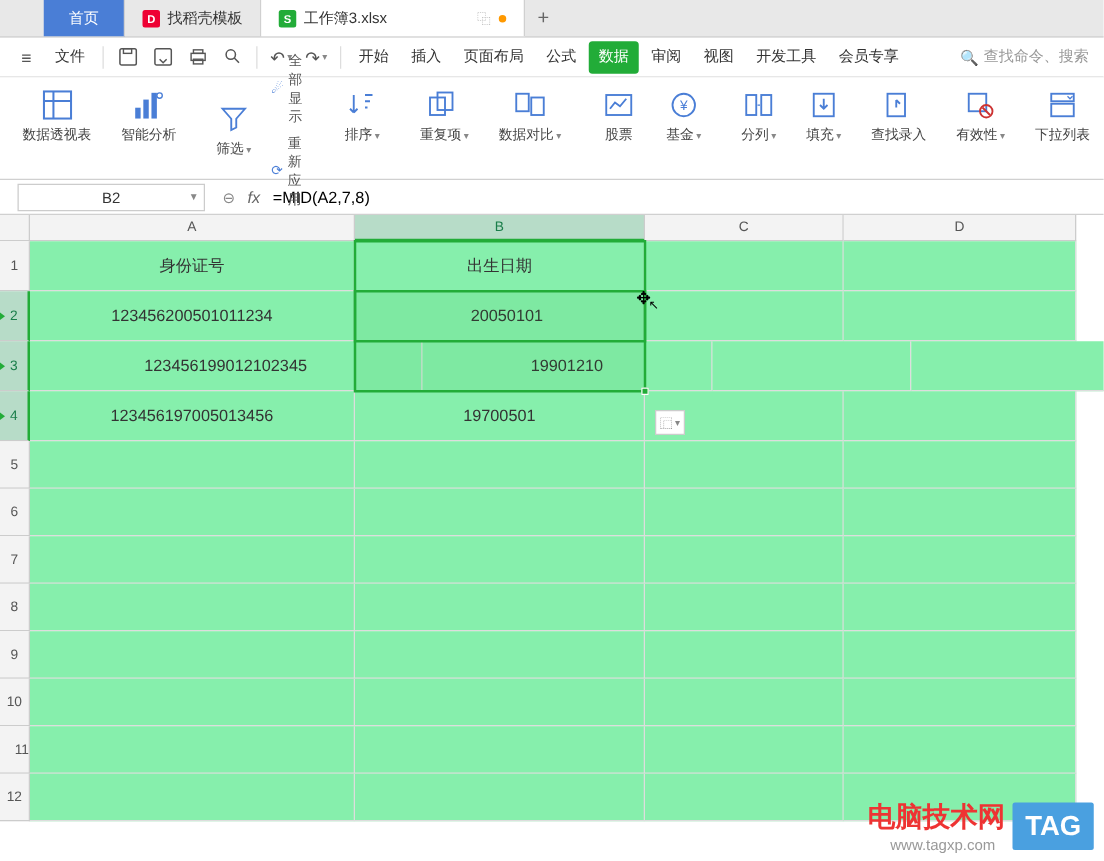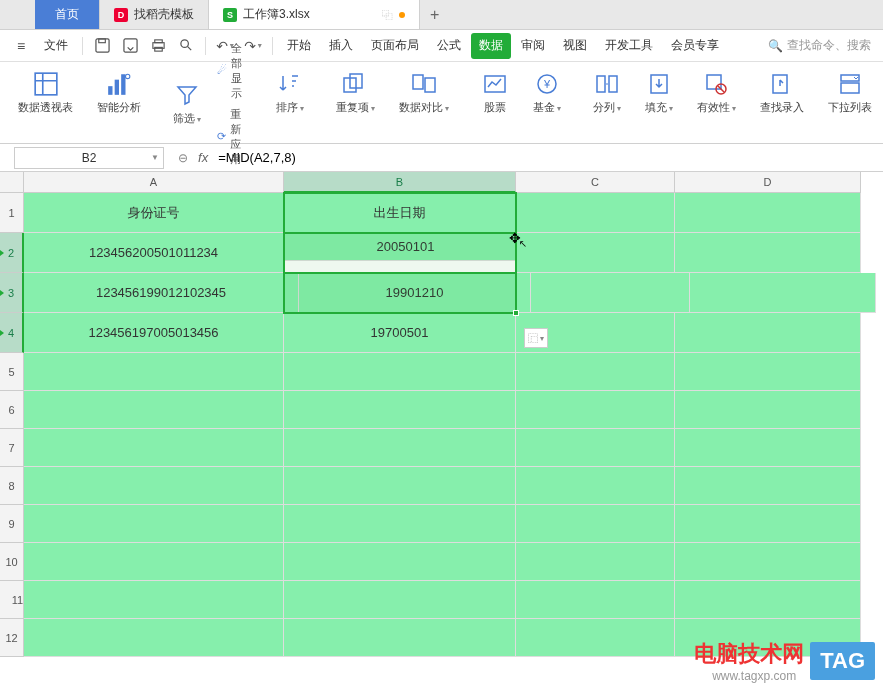--- a/index.html
+++ b/index.html
@@ -261,37 +261,37 @@
             <path d="M12 7v8M9 12l3 3 3-3" fill="none" stroke="#4a7ed6" stroke-width="1.5"></path>
           </svg>
         </div>
         <div class="label"><span>填充</span><span class="caret">▾</span></div>
       </div>
     </div>
   <div class="ribbon-group">
       <div class="big-btn">
         <div class="big-icon">
           <svg width="24" height="24" viewBox="0 0 24 24">
+            <rect x="3" y="3" width="14" height="18" fill="none" stroke="#4a7ed6" stroke-width="1.5"></rect>
+            <path d="M10 8v6M10 8l3 3" fill="none" stroke="#4a7ed6" stroke-width="1.5"></path>
+          </svg>
+        </div>
+        <div class="label">查找录入</div>
+      </div>
+    </div>
+  <div class="ribbon-group">
+      <div class="big-btn">
+        <div class="big-icon">
+          <svg width="24" height="24" viewBox="0 0 24 24">
             <rect x="3" y="3" width="14" height="14" fill="none" stroke="#4a7ed6" stroke-width="1.5"></rect>
             <circle cx="17" cy="17" r="5" fill="none" stroke="#c33" stroke-width="1.5"></circle>
             <path d="M14 14l6 6" stroke="#c33" stroke-width="1.5"></path>
           </svg>
         </div>
         <div class="label"><span>有效性</span><span class="caret">▾</span></div>
-      </div>
-    </div>
-  <div class="ribbon-group">
-      <div class="big-btn">
-        <div class="big-icon">
-          <svg width="24" height="24" viewBox="0 0 24 24">
-            <rect x="3" y="3" width="14" height="18" fill="none" stroke="#4a7ed6" stroke-width="1.5"></rect>
-            <path d="M10 8v6M10 8l3 3" fill="none" stroke="#4a7ed6" stroke-width="1.5"></path>
-          </svg>
-        </div>
-        <div class="label">查找录入</div>
       </div>
     </div>
   <div class="ribbon-group">
       <div class="big-btn">
         <div class="big-icon">
           <svg width="24" height="24" viewBox="0 0 24 24">
             <rect x="3" y="3" width="18" height="6" fill="none" stroke="#4a7ed6" stroke-width="1.5"></rect>
             <rect x="3" y="11" width="18" height="10" fill="none" stroke="#4a7ed6" stroke-width="1.5"></rect>
             <path d="M16 5l2 2 2-2" fill="none" stroke="#4a7ed6"></path>
           </svg>
@@ -337,26 +337,26 @@
     </div>
   <div class="cells" id="cells">
       <div class="row">
         <div class="cell header-cell" style="width: 260px; height: 40px;">身份证号</div>
         <div class="cell header-cell" style="width: 232px; height: 40px;">出生日期</div>
         <div class="cell" style="width: 159px; height: 40px;"></div>
         <div class="cell" style="width: 186px; height: 40px;"></div>
       </div>
       <div class="row">
         <div class="cell" style="width: 260px; height: 40px;">123456200501011234</div>
-        <div class="cell" style="width: 232px; height: 28px; padding-left: 12px;">20050101</div>
+        <div class="cell" style="width: 232px; height: 40px; padding-left: 12px;">20050101</div>
         <div class="cell" style="width: 159px; height: 40px;"></div>
         <div class="cell" style="width: 186px; height: 40px;"></div>
       </div>
       <div class="row">
-        <div class="cell" style="width: 275px; height: 40px;">123456199012102345</div>
+        <div class="cell" style="width: 314px; height: 40px;">123456199012102345</div>
         <div class="cell" style="width: 232px; height: 40px;">19901210</div>
         <div class="cell" style="width: 159px; height: 40px;"></div>
         <div class="cell" style="width: 186px; height: 40px;"></div>
       </div>
       <div class="row">
         <div class="cell" style="width: 260px; height: 40px;">123456197005013456</div>
         <div class="cell" style="width: 232px; height: 40px;">19700501</div>
         <div class="cell" style="width: 159px; height: 40px;"></div>
         <div class="cell" style="width: 186px; height: 40px;"></div>
       </div>

